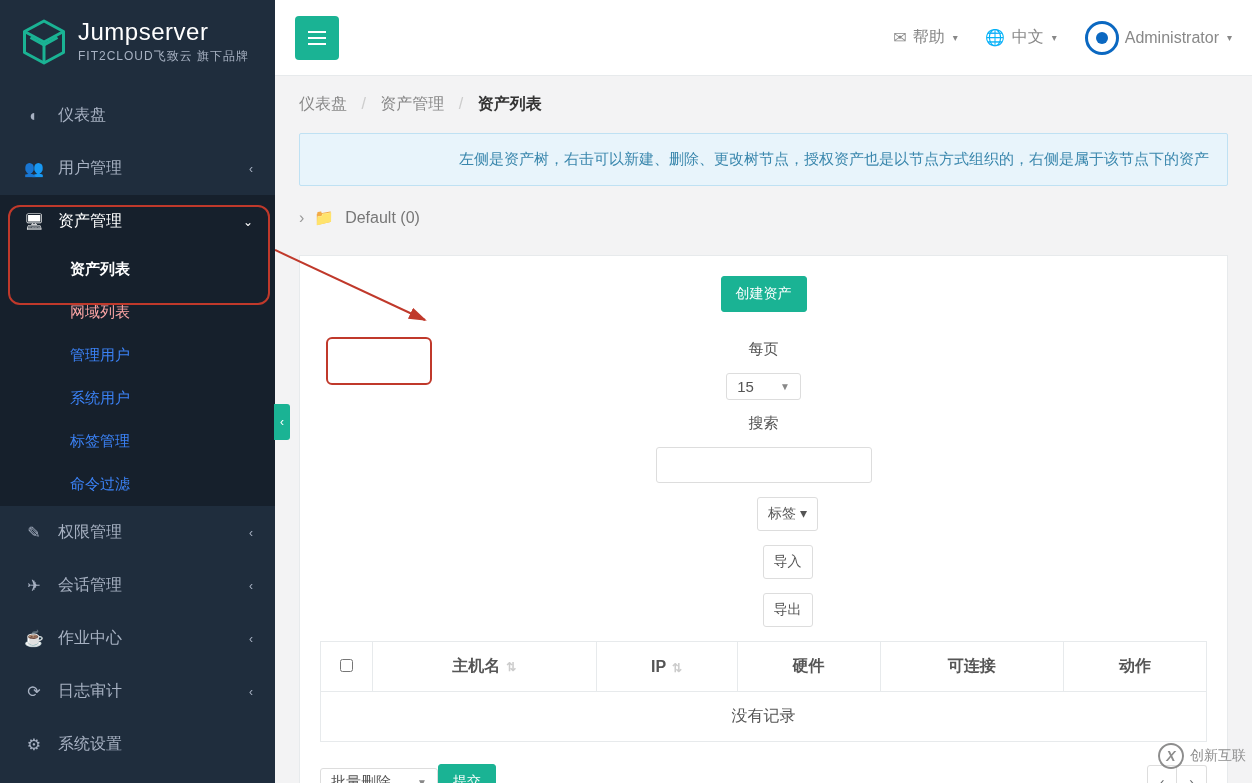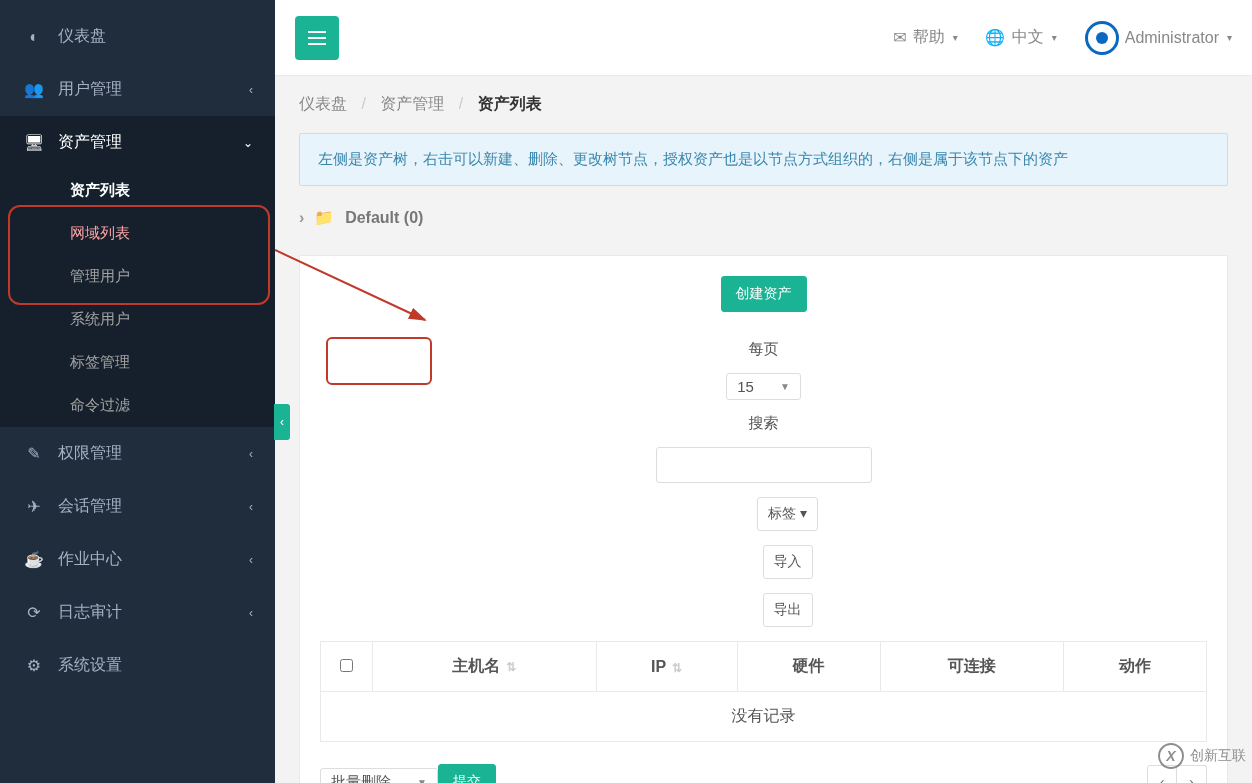--- a/index.html
+++ b/index.html
@@ -13,21 +13,21 @@
 .brand-title { color: #fff; font-size: 24px; font-weight: 400; letter-spacing: 0.5px; }
 .brand-sub { color: #a7b1c2; font-size: 12px; letter-spacing: 1px; margin-top: 2px; }
 
 .nav { list-style: none; margin-top: 10px; }
 .nav-item { display: flex; align-items: center; padding: 16px 24px; font-size: 16px; color: #a7b1c2; cursor: pointer; position: relative; }
 .nav-item .ico { width: 20px; text-align: center; margin-right: 14px; font-size: 16px; }
 .nav-item .chev { position: absolute; right: 22px; font-size: 12px; }
 .nav-item.open { background: #16202c; color: #fff; }
 .nav-item.open .chev { transform: rotate(0deg); }
 .nav-sub { list-style: none; background: #16202c; }
-.nav-sub li { padding: 12px 24px 12px 70px; font-size: 15px; color: #a3a3a3; cursor: pointer; }
+.nav-sub li { padding: 12px 24px 12px 70px; font-size: 15px; color: #3b82f6; cursor: pointer; }
 .nav-sub li.active { color: #fff; font-weight: 600; }
 .nav-sub li.domain { color: #fca5a5; }
 
 
 .anno-box1 { position: absolute; border: 2px solid #c0392b; border-radius: 12px; left: 8px; top: 205px; width: 262px; height: 100px; pointer-events: none; }
 .anno-box2 { position: absolute; border: 2px solid #c0392b; border-radius: 6px; left: 326px; top: 337px; width: 106px; height: 48px; pointer-events: none; }
 .anno-arrow { position: absolute; left: 275px; top: 240px; pointer-events: none; }
 
 
 .topbar { position: absolute; left: 275px; top: 0; right: 0; height: 76px; background: #fff; display: flex; align-items: center; padding: 0 20px; border-bottom: 1px solid #e7eaec; }
@@ -43,23 +43,23 @@
 
 
 .content { position: absolute; left: 275px; top: 76px; right: 0; bottom: 0; padding: 0; }
 .breadcrumb { padding: 18px 24px; color: #888; font-size: 16px; }
 .breadcrumb .sep { margin: 0 10px; color: #ccc; }
 .breadcrumb .cur { color: #333; font-weight: 600; }
 
 .collapse-knob { position: absolute; left: -1px; top: 328px; width: 16px; height: 36px; background: #1ab394; color: #fff; display: flex; align-items: center; justify-content: center; border-radius: 0 3px 3px 0; font-size: 12px; cursor: pointer; }
 
 .body { padding: 0 24px 24px 24px; }
-.info { background: #e8f4fb; border: 1px solid #bfe1f3; color: #3a87ad; padding: 16px 18px; border-radius: 2px; margin-bottom: 22px; font-size: 15px; }
-
-.tree { margin: 10px 0 28px 0; color: #777; font-size: 16px; font-weight: bold; }
+.info { background: #e8f4fb; border: 1px solid #bfe1f3; color: #3a87ad; padding: 16px 18px; border-radius: 2px; margin-bottom: 22px; font-size: 15px; text-align: right; }
+
+.tree { margin: 10px 0 28px 0; color: #777; font-size: 16px; }
 .tree .tri { display: inline-block; margin-right: 6px; color: #999; }
 .tree .fold { margin-right: 6px; }
 
 .panel { background: #fff; border: 1px solid #e7eaec; padding: 20px; }
 .toolbar { display: flex; align-items: center; gap: 14px; margin-bottom: 14px; flex-direction: column; }
 .btn { border: 1px solid #ddd; background: #fff; padding: 8px 14px; border-radius: 3px; font-size: 14px; cursor: pointer; color: #555; }
 .btn-primary { background: #1ab394; color: #fff; border-color: #1ab394; }
 .sel { border: 1px solid #ddd; background: #fff; padding: 4px 10px; border-radius: 3px; font-size: 15px; position: relative; display: inline-flex; align-items: center; gap: 26px; cursor: pointer; color: #555; }
 .sel .tri { font-size: 10px; color: #888; }
 .spacer { flex: 1; }
@@ -80,20 +80,36 @@
 .pager .pg:last-child { border-radius: 0 3px 3px 0; border-left: none; }
 
 
 .wm { position: absolute; right: 6px; bottom: 14px; display: flex; align-items: center; gap: 6px; color: #7a7a7a; font-size: 14px; opacity: 0.85; }
 .wm .c { width: 26px; height: 26px; border: 2px solid #7a7a7a; border-radius: 50%; display:flex; align-items:center; justify-content:center; font-weight:700; font-style: italic; }
 </style>
 </head>
 <body>
 
 <aside class="sidebar">
+  <div class="brand">
+    <span class="brand-logo">
+      <svg viewBox="0 0 64 64">
+          <g fill="none" stroke="#1ab394" stroke-width="4" stroke-linejoin="round">
+        <polygon points="32,4 58,18 58,46 32,60 6,46 6,18"></polygon>
+        <polyline points="6,18 32,32 58,18"></polyline>
+        <line x1="32" y1="32" x2="32" y2="60"></line>
+        <polyline points="14,26 32,36 50,26"></polyline>
+      </g>
+        </svg>
+    </span>
+    <div class="brand-text">
+      <span class="brand-title">Jumpserver</span>
+      <span class="brand-sub">FIT2CLOUD飞致云 旗下品牌</span>
+    </div>
+  </div>
 
   <ul class="nav">
     <li class="nav-item">
       <span class="ico">◐</span>
       <span>仪表盘</span>
     </li>
     <li class="nav-item">
       <span class="ico">👥</span>
       <span>用户管理</span>
       <span class="chev">‹</span>

